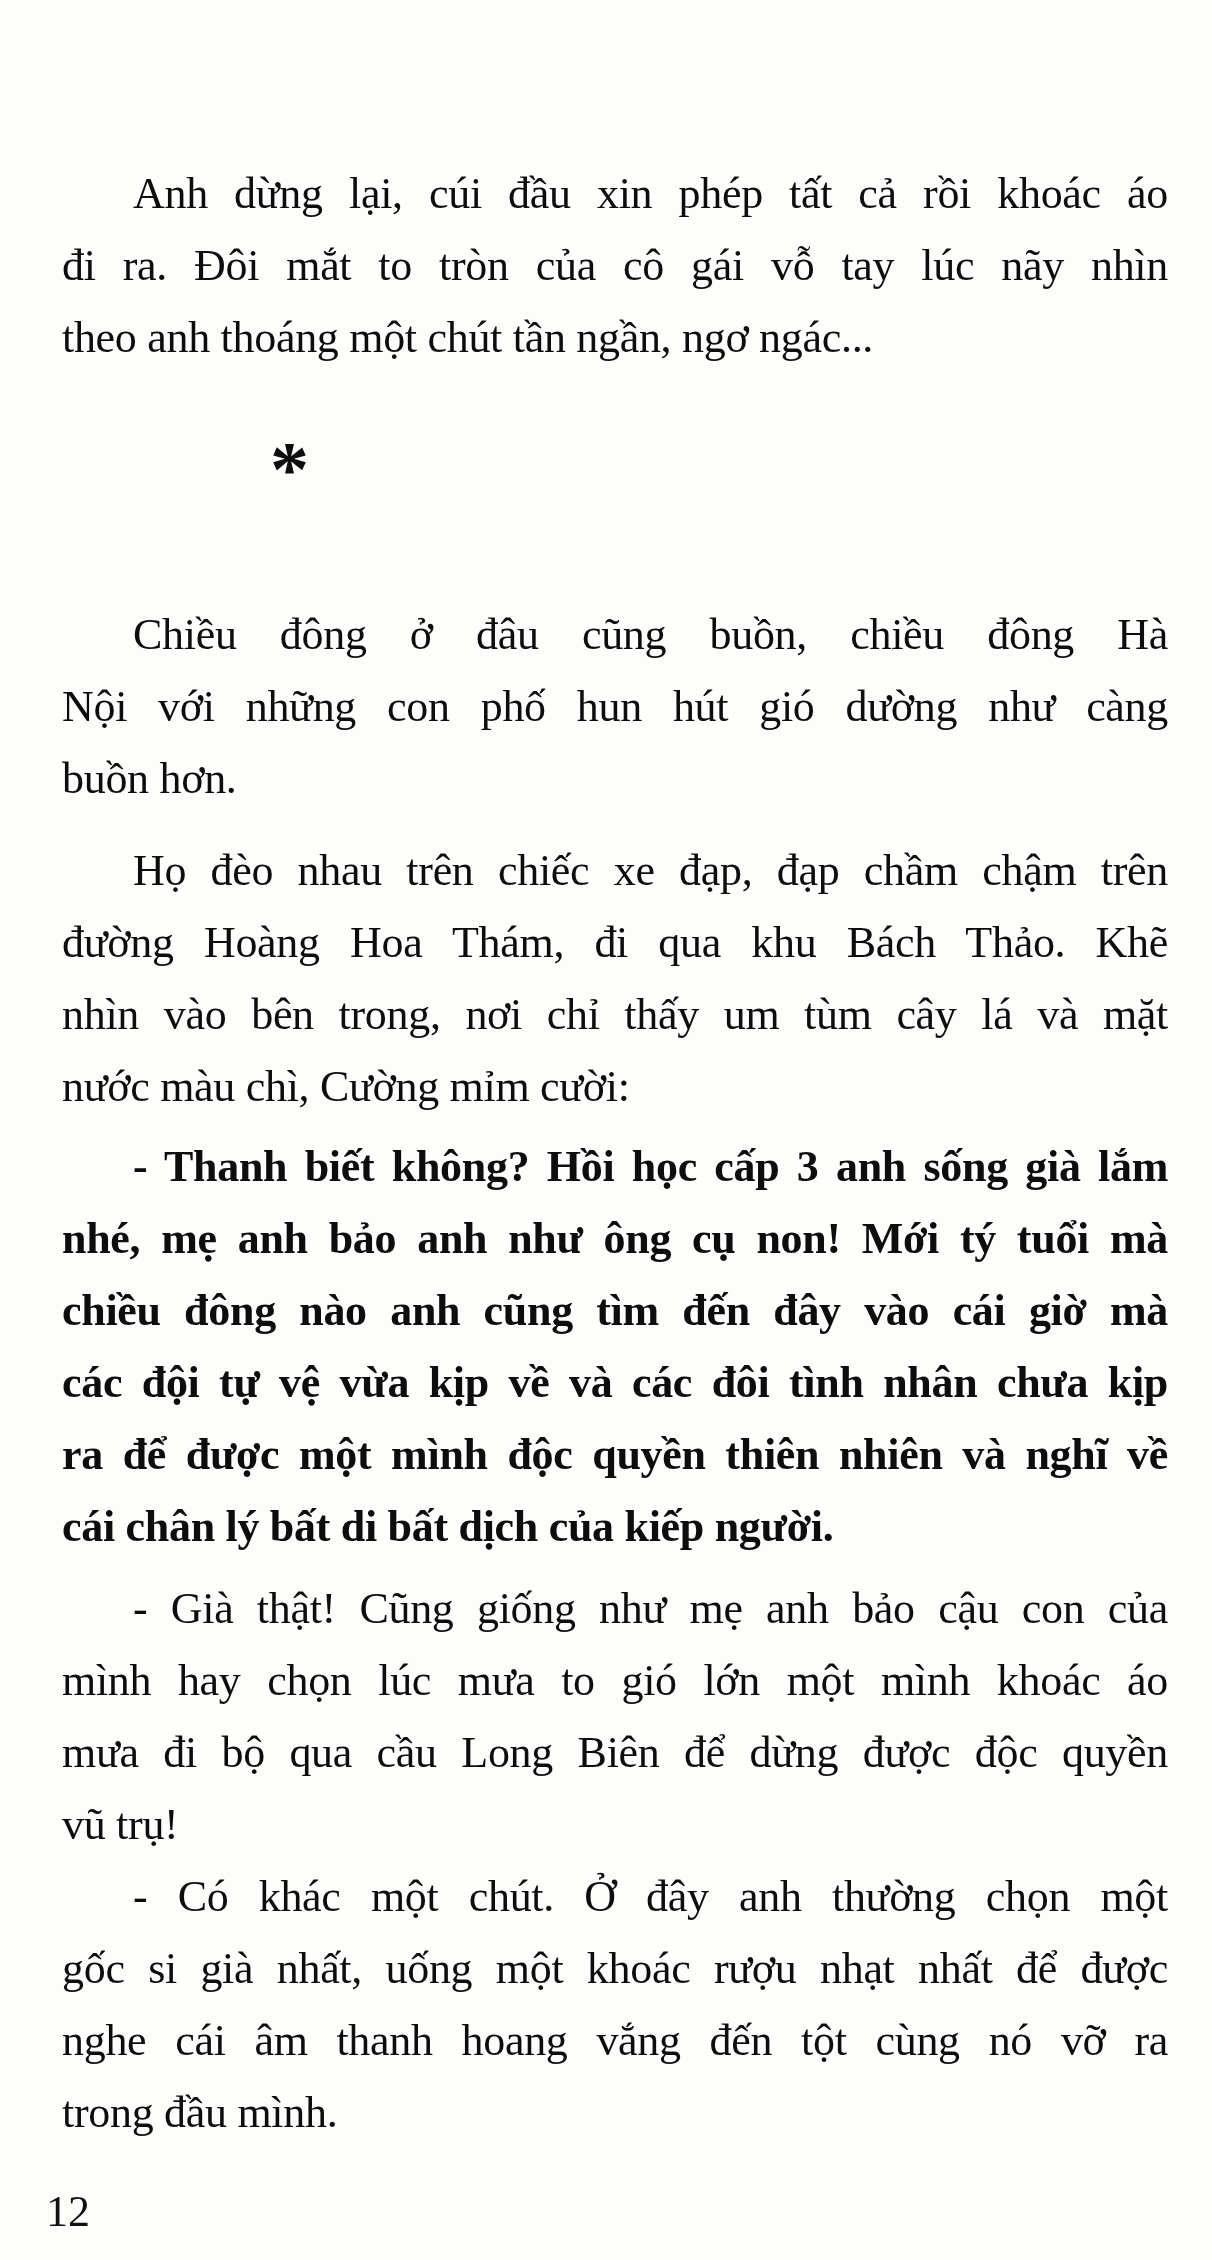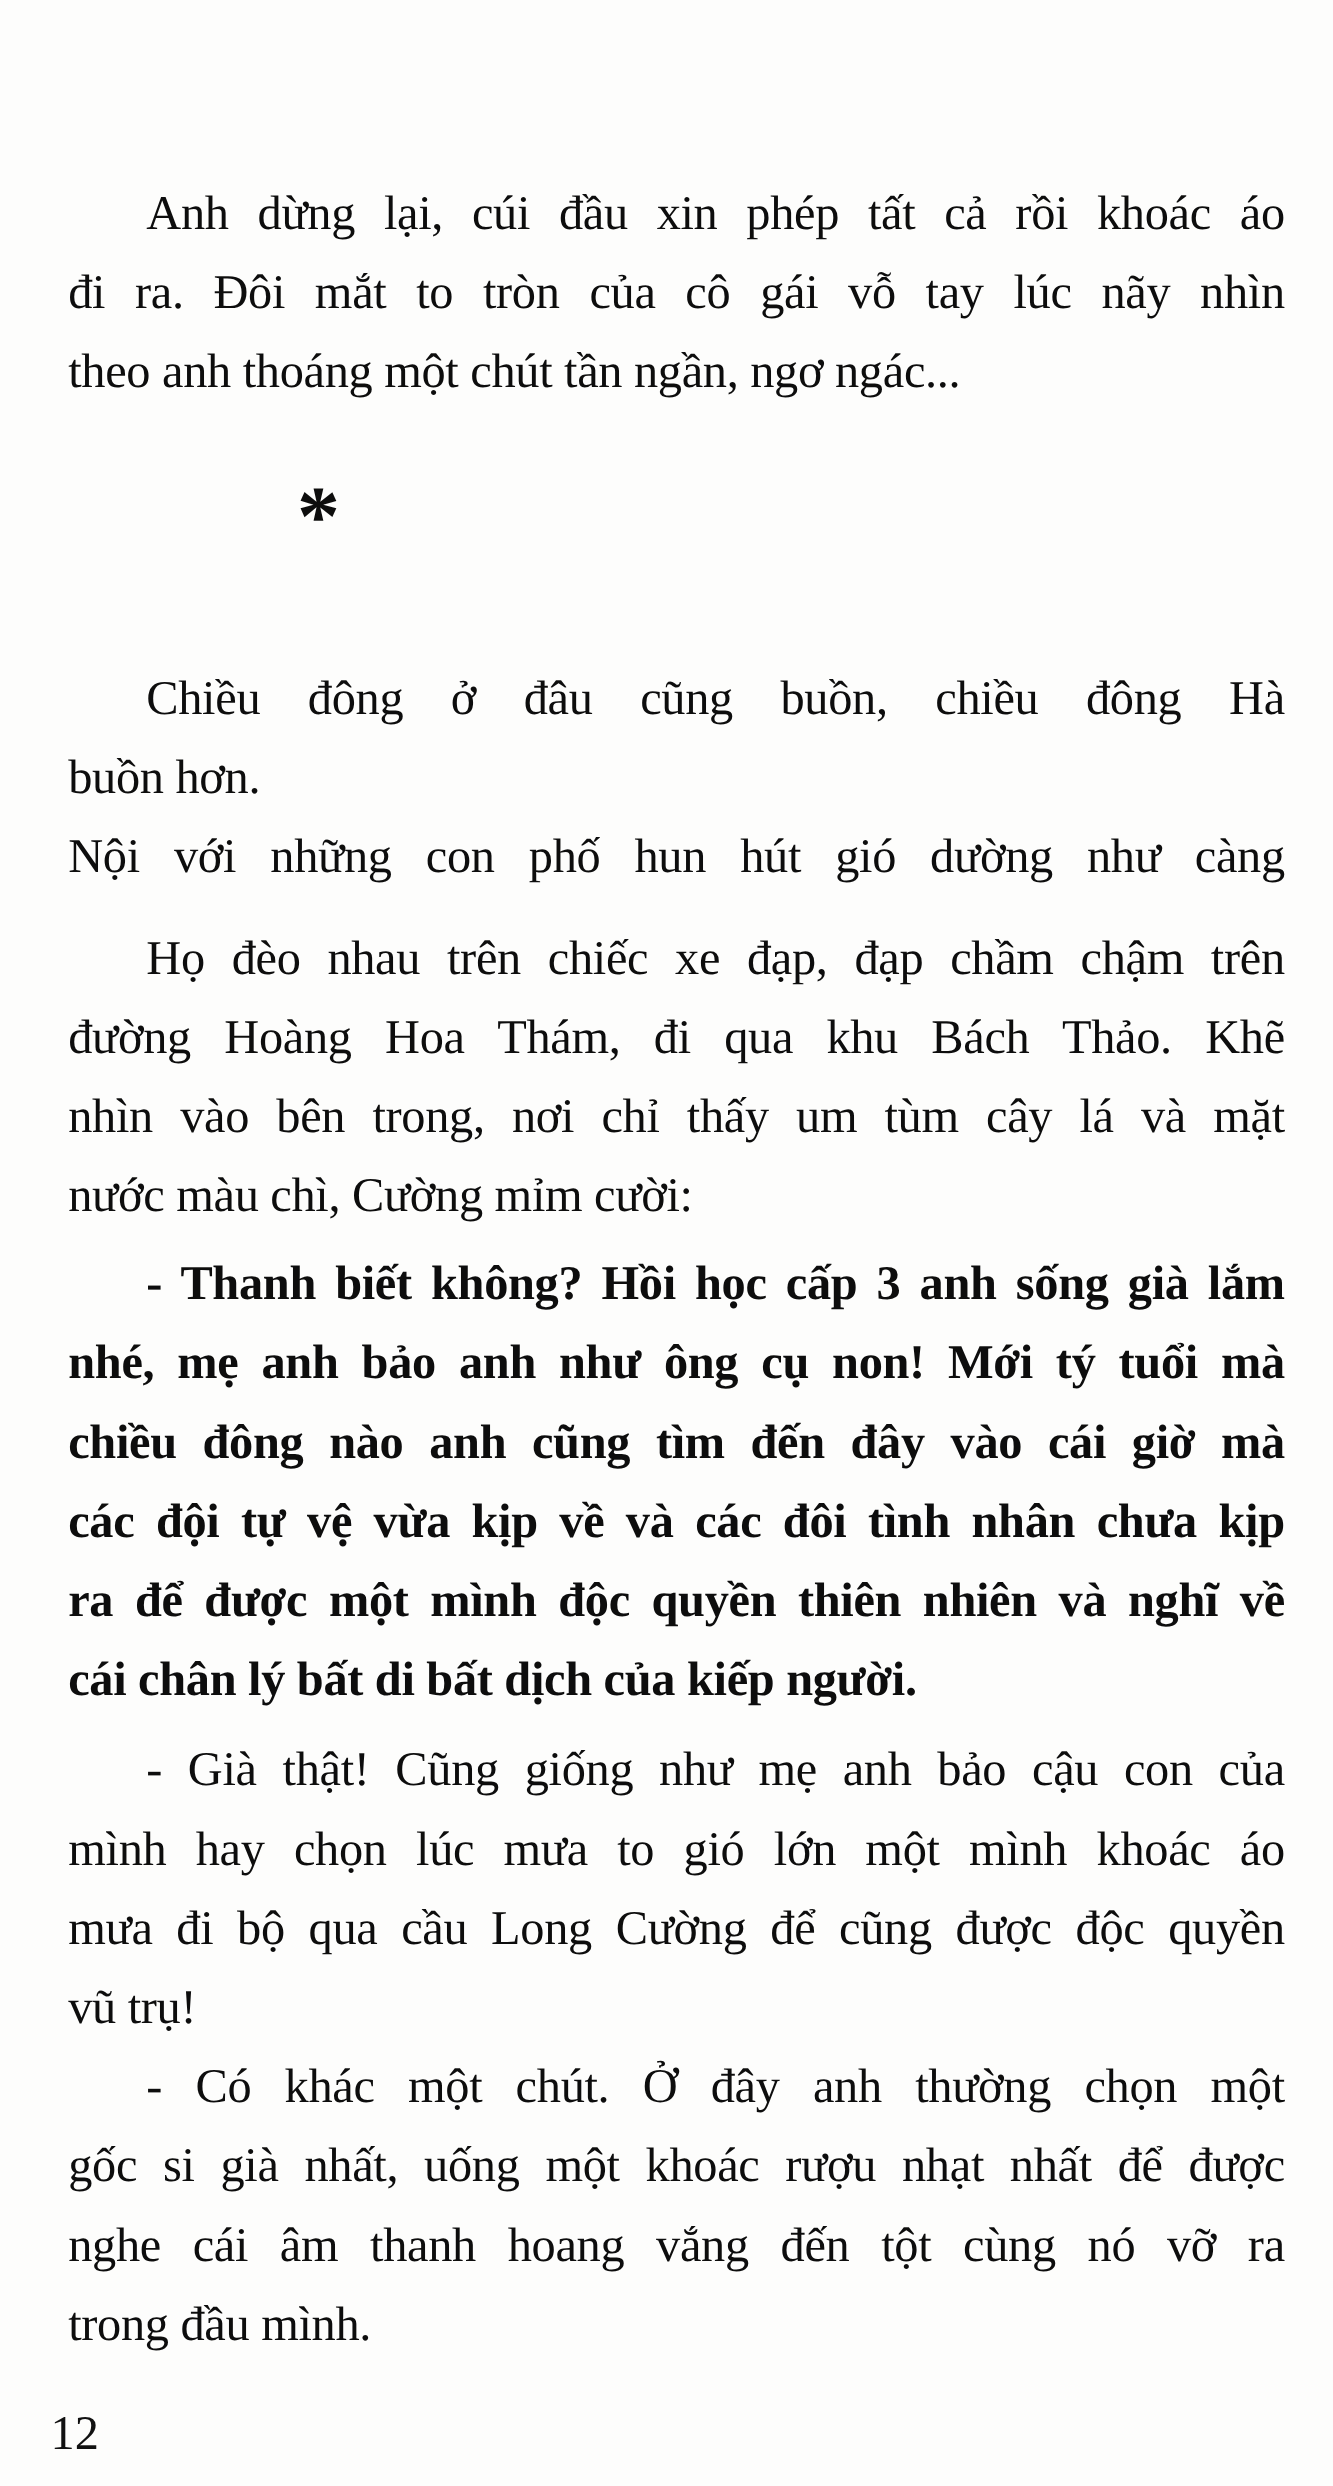--- a/index.html
+++ b/index.html
@@ -70,41 +70,41 @@
 <div class="page">
   <main class="text-block">
       <div class="para para-0">
         <div class="line first">Anh dừng lại, cúi đầu xin phép tất cả rồi khoác áo</div>
         <div class="line">đi ra. Đôi mắt to tròn của cô gái vỗ tay lúc nãy nhìn</div>
         <div class="line last">theo anh thoáng một chút tần ngần, ngơ ngác...</div>
       </div>
       <div class="separator">*</div>
       <div class="para para-2">
         <div class="line first">Chiều đông ở đâu cũng buồn, chiều đông Hà</div>
+        <div class="line">Nội với những con phố hun hút gió dường như càng</div>
         <div class="line last">buồn hơn.</div>
-        <div class="line">Nội với những con phố hun hút gió dường như càng</div>
       </div>
       <div class="para para-3">
         <div class="line first">Họ đèo nhau trên chiếc xe đạp, đạp chầm chậm trên</div>
         <div class="line">đường Hoàng Hoa Thám, đi qua khu Bách Thảo. Khẽ</div>
         <div class="line">nhìn vào bên trong, nơi chỉ thấy um tùm cây lá và mặt</div>
         <div class="line last">nước màu chì, Cường mỉm cười:</div>
       </div>
       <div class="para para-4">
         <div class="line first">- Thanh biết không? Hồi học cấp 3 anh sống già lắm</div>
         <div class="line">nhé, mẹ anh bảo anh như ông cụ non! Mới tý tuổi mà</div>
         <div class="line">chiều đông nào anh cũng tìm đến đây vào cái giờ mà</div>
         <div class="line">các đội tự vệ vừa kịp về và các đôi tình nhân chưa kịp</div>
         <div class="line">ra để được một mình độc quyền thiên nhiên và nghĩ về</div>
         <div class="line last">cái chân lý bất di bất dịch của kiếp người.</div>
       </div>
       <div class="para para-5">
         <div class="line first">- Già thật! Cũng giống như mẹ anh bảo cậu con của</div>
         <div class="line">mình hay chọn lúc mưa to gió lớn một mình khoác áo</div>
-        <div class="line">mưa đi bộ qua cầu Long Cường để cũng được độc quyền</div>
+        <div class="line">mưa đi bộ qua cầu Long Biên để dừng được độc quyền</div>
         <div class="line last">vũ trụ!</div>
       </div>
       <div class="para para-6">
         <div class="line first">- Có khác một chút. Ở đây anh thường chọn một</div>
         <div class="line">gốc si già nhất, uống một khoác rượu nhạt nhất để được</div>
         <div class="line">nghe cái âm thanh hoang vắng đến tột cùng nó vỡ ra</div>
         <div class="line last">trong đầu mình.</div>
       </div>
     </main>
   <div class="page-number">12</div>

